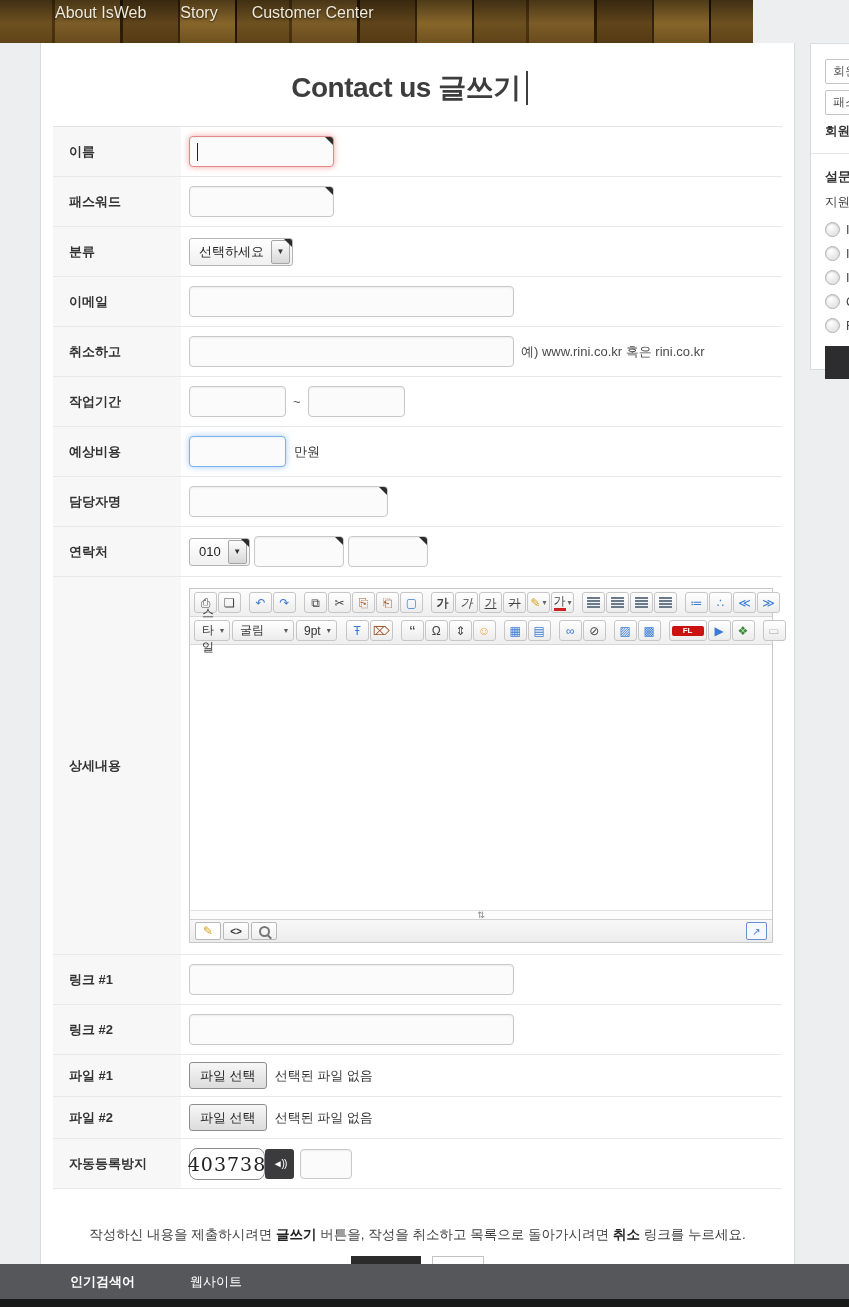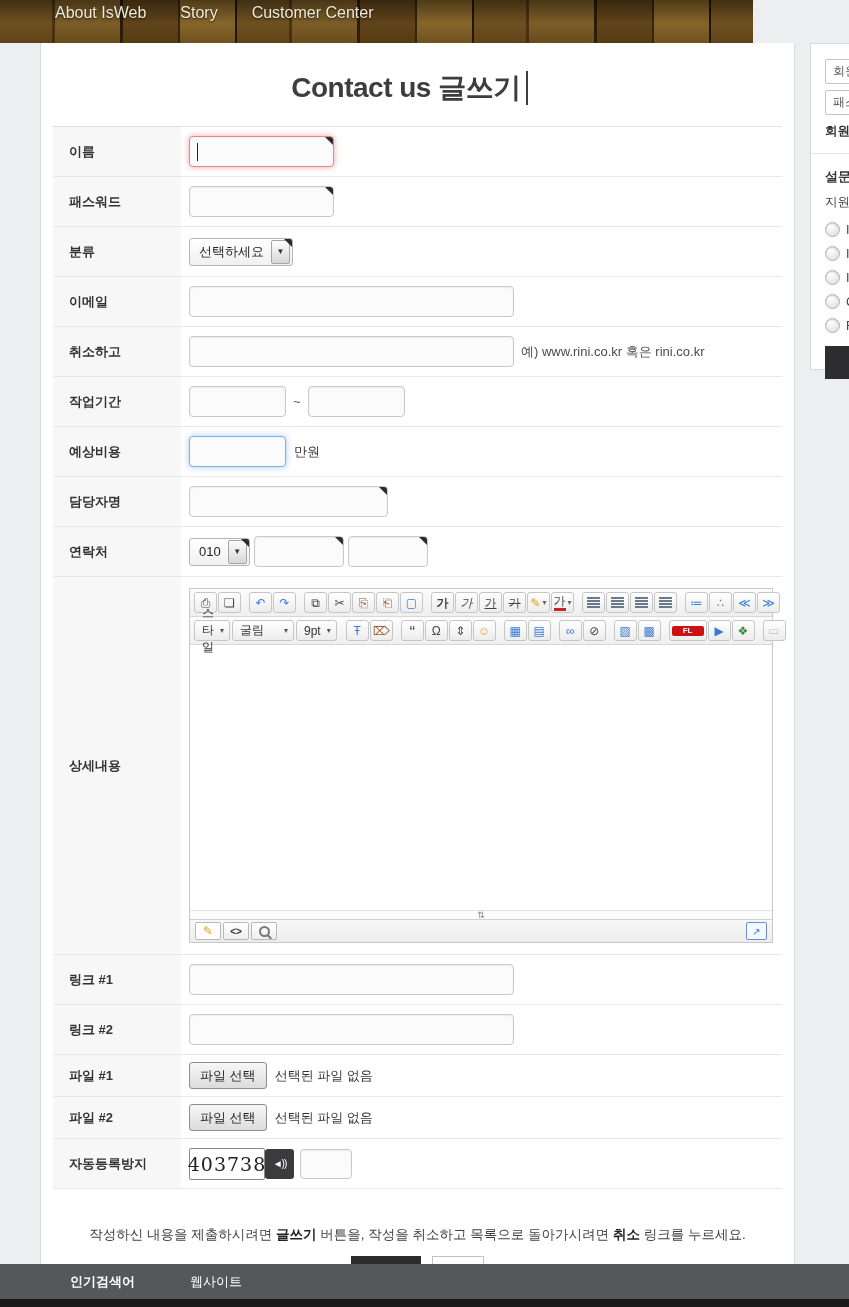--- a/index.html
+++ b/index.html
@@ -123,21 +123,21 @@
     margin-left:auto;width:19px;height:16px;border:1px solid #6a8fd0;border-radius:2px;color:#3a6fd0;
     font-size:10px;display:flex;align-items:center;justify-content:center;background:#f4f8ff;cursor:pointer;
   }
   
   .file-btn{
     display:inline-flex;align-items:center;height:25px;padding:0 10px;font-size:13px;color:#222;
     border:1px solid #8d8d8d;border-radius:3px;background:linear-gradient(#f7f7f7,#dcdcdc);cursor:pointer;
   }
   .file-status{font-size:13px;color:#333;margin-left:8px;}
   .captcha-box{
-    width:74px;height:30px;border:1px solid #8a8a8a;border-radius:2px;background:#fff;
+    width:74px;height:30px;border:1px solid #8a8a8a;border-radius:8px;background:#fff;
     display:flex;align-items:center;justify-content:center;
     font-family:"DejaVu Serif","Liberation Serif",serif;font-size:19px;color:#222;letter-spacing:1px;
   }
   .audio-btn{width:29px;height:30px;background:#3b3b3d;border-radius:3px;display:flex;align-items:center;justify-content:center;cursor:pointer;}
   .audio-btn .spk{color:#fff;font-size:10px;letter-spacing:-1px;}
   .captcha-inp{width:52px;height:30px;margin-left:6px;}
   
   .instruction{margin-top:37px;text-align:center;font-size:13.5px;color:#3f3f3f;}
   .instruction b{color:#222;}
   .actions{margin-top:12px;text-align:center;}

